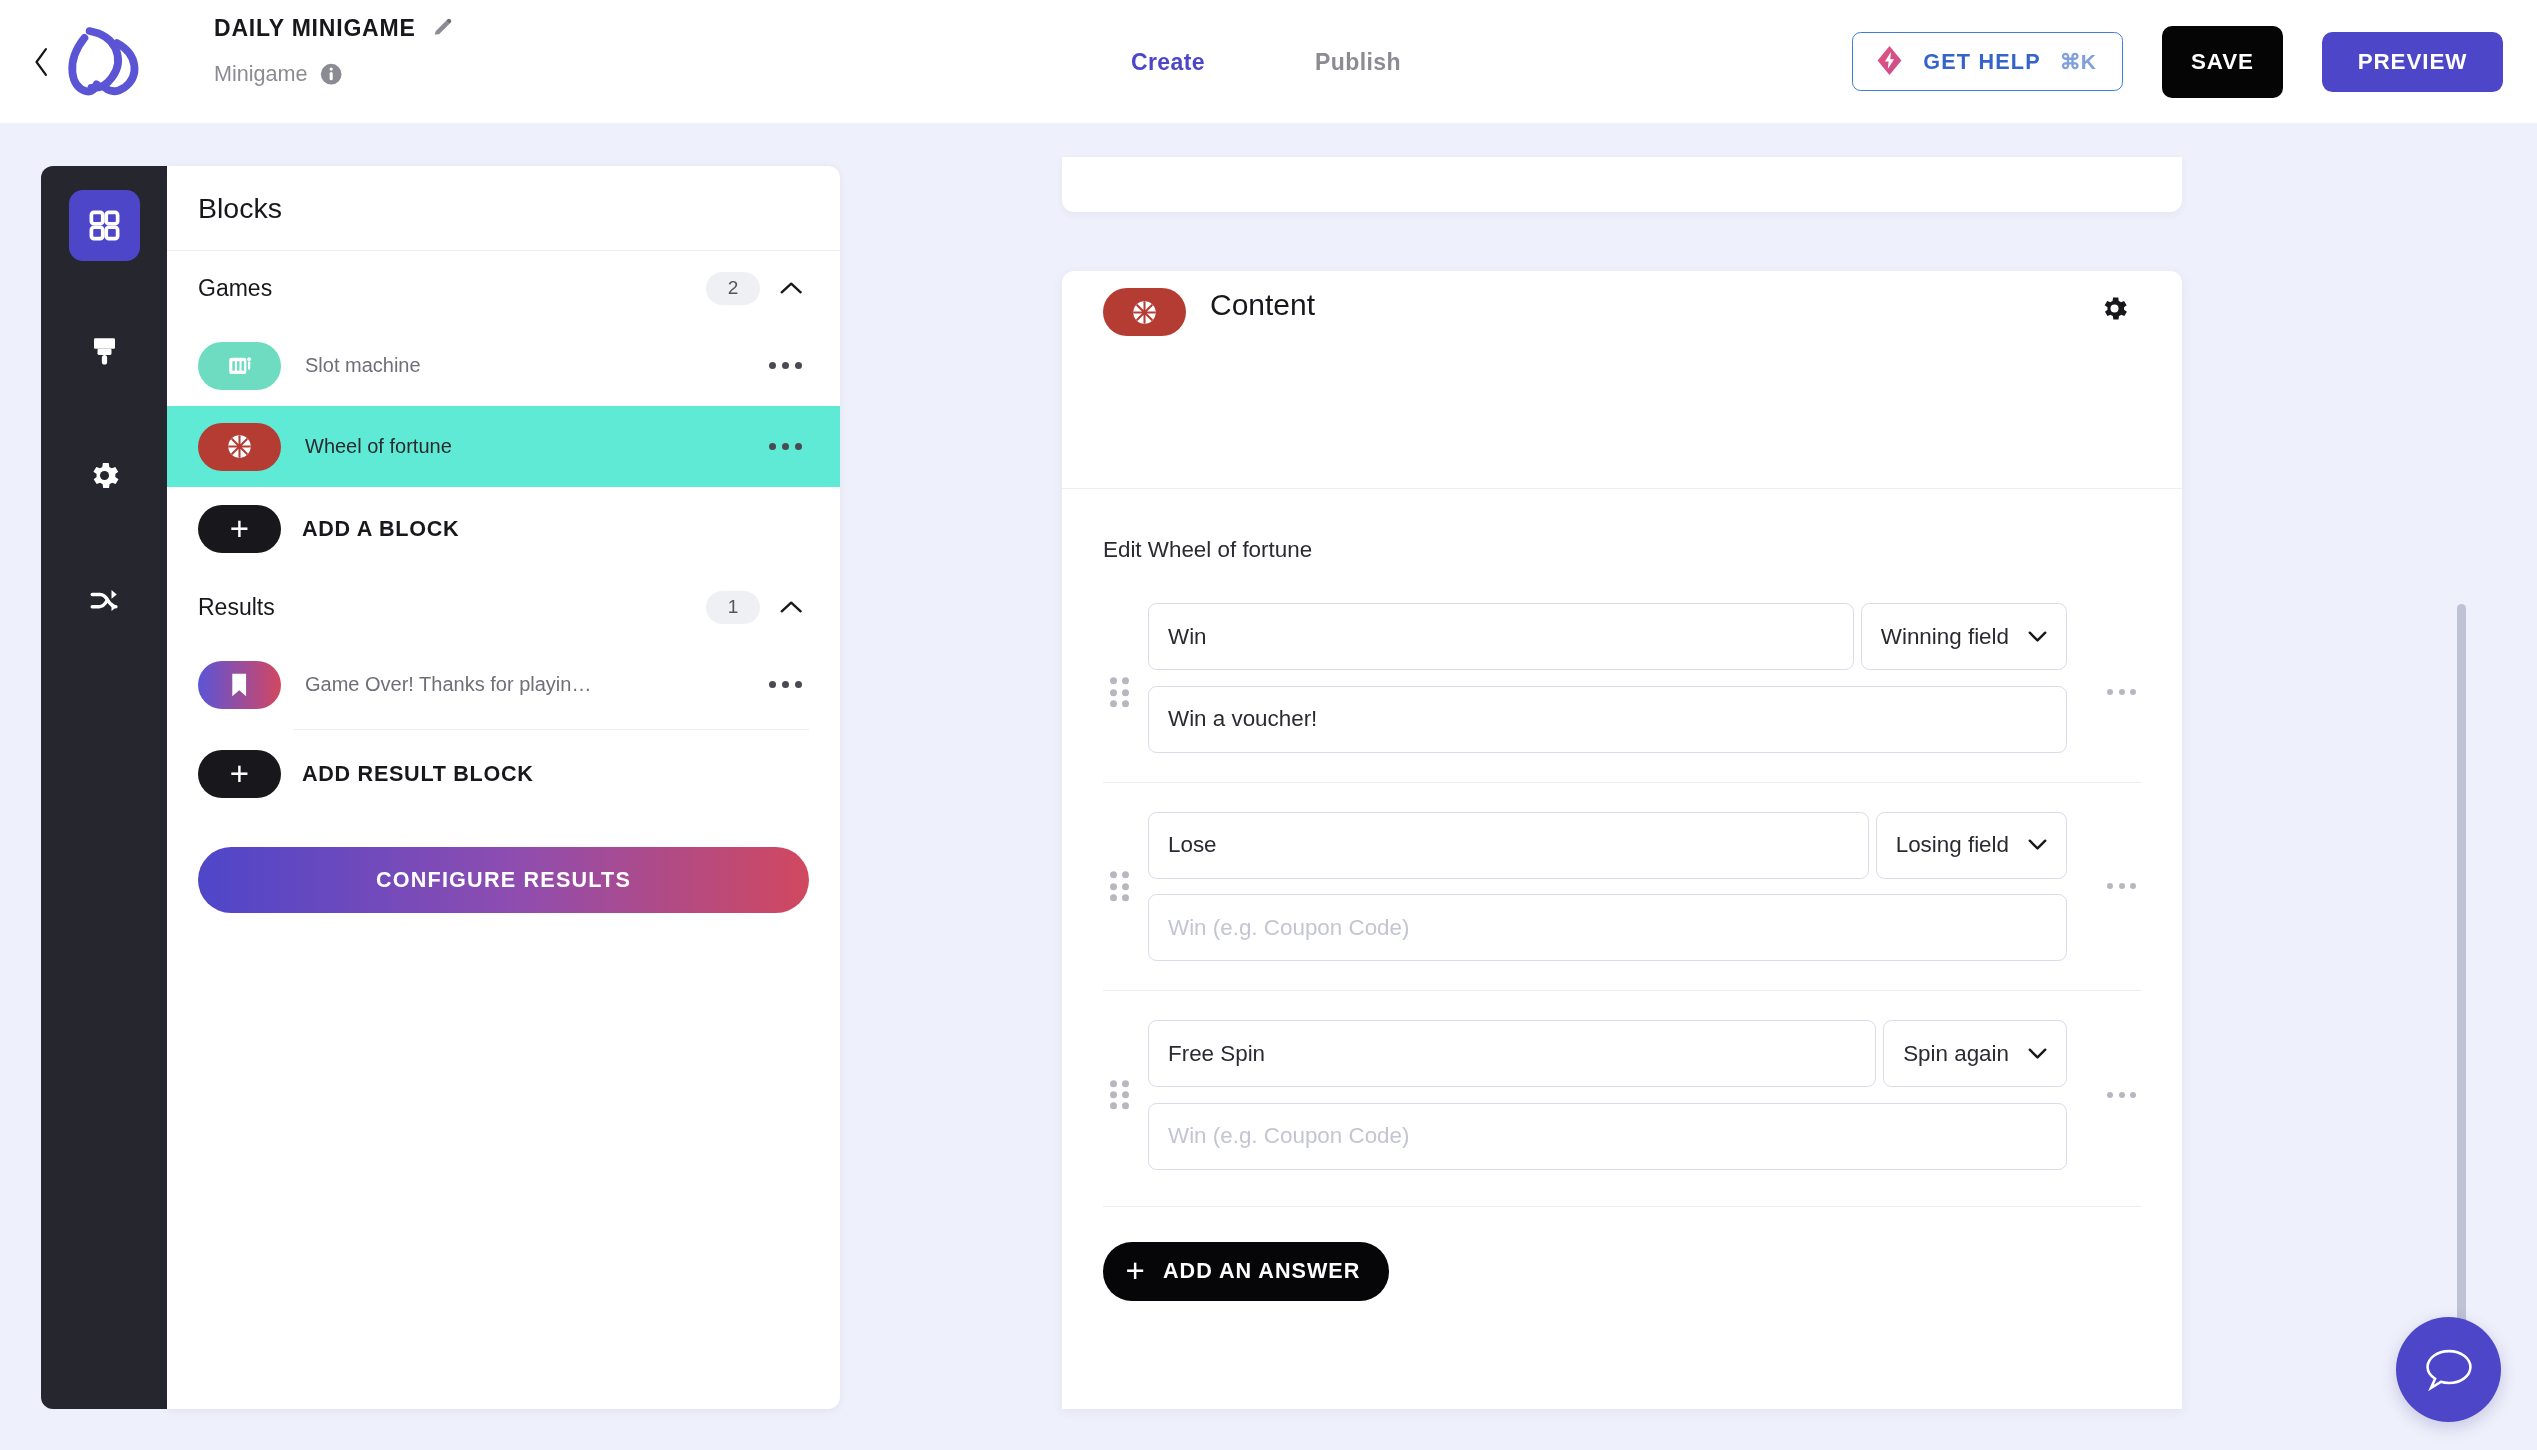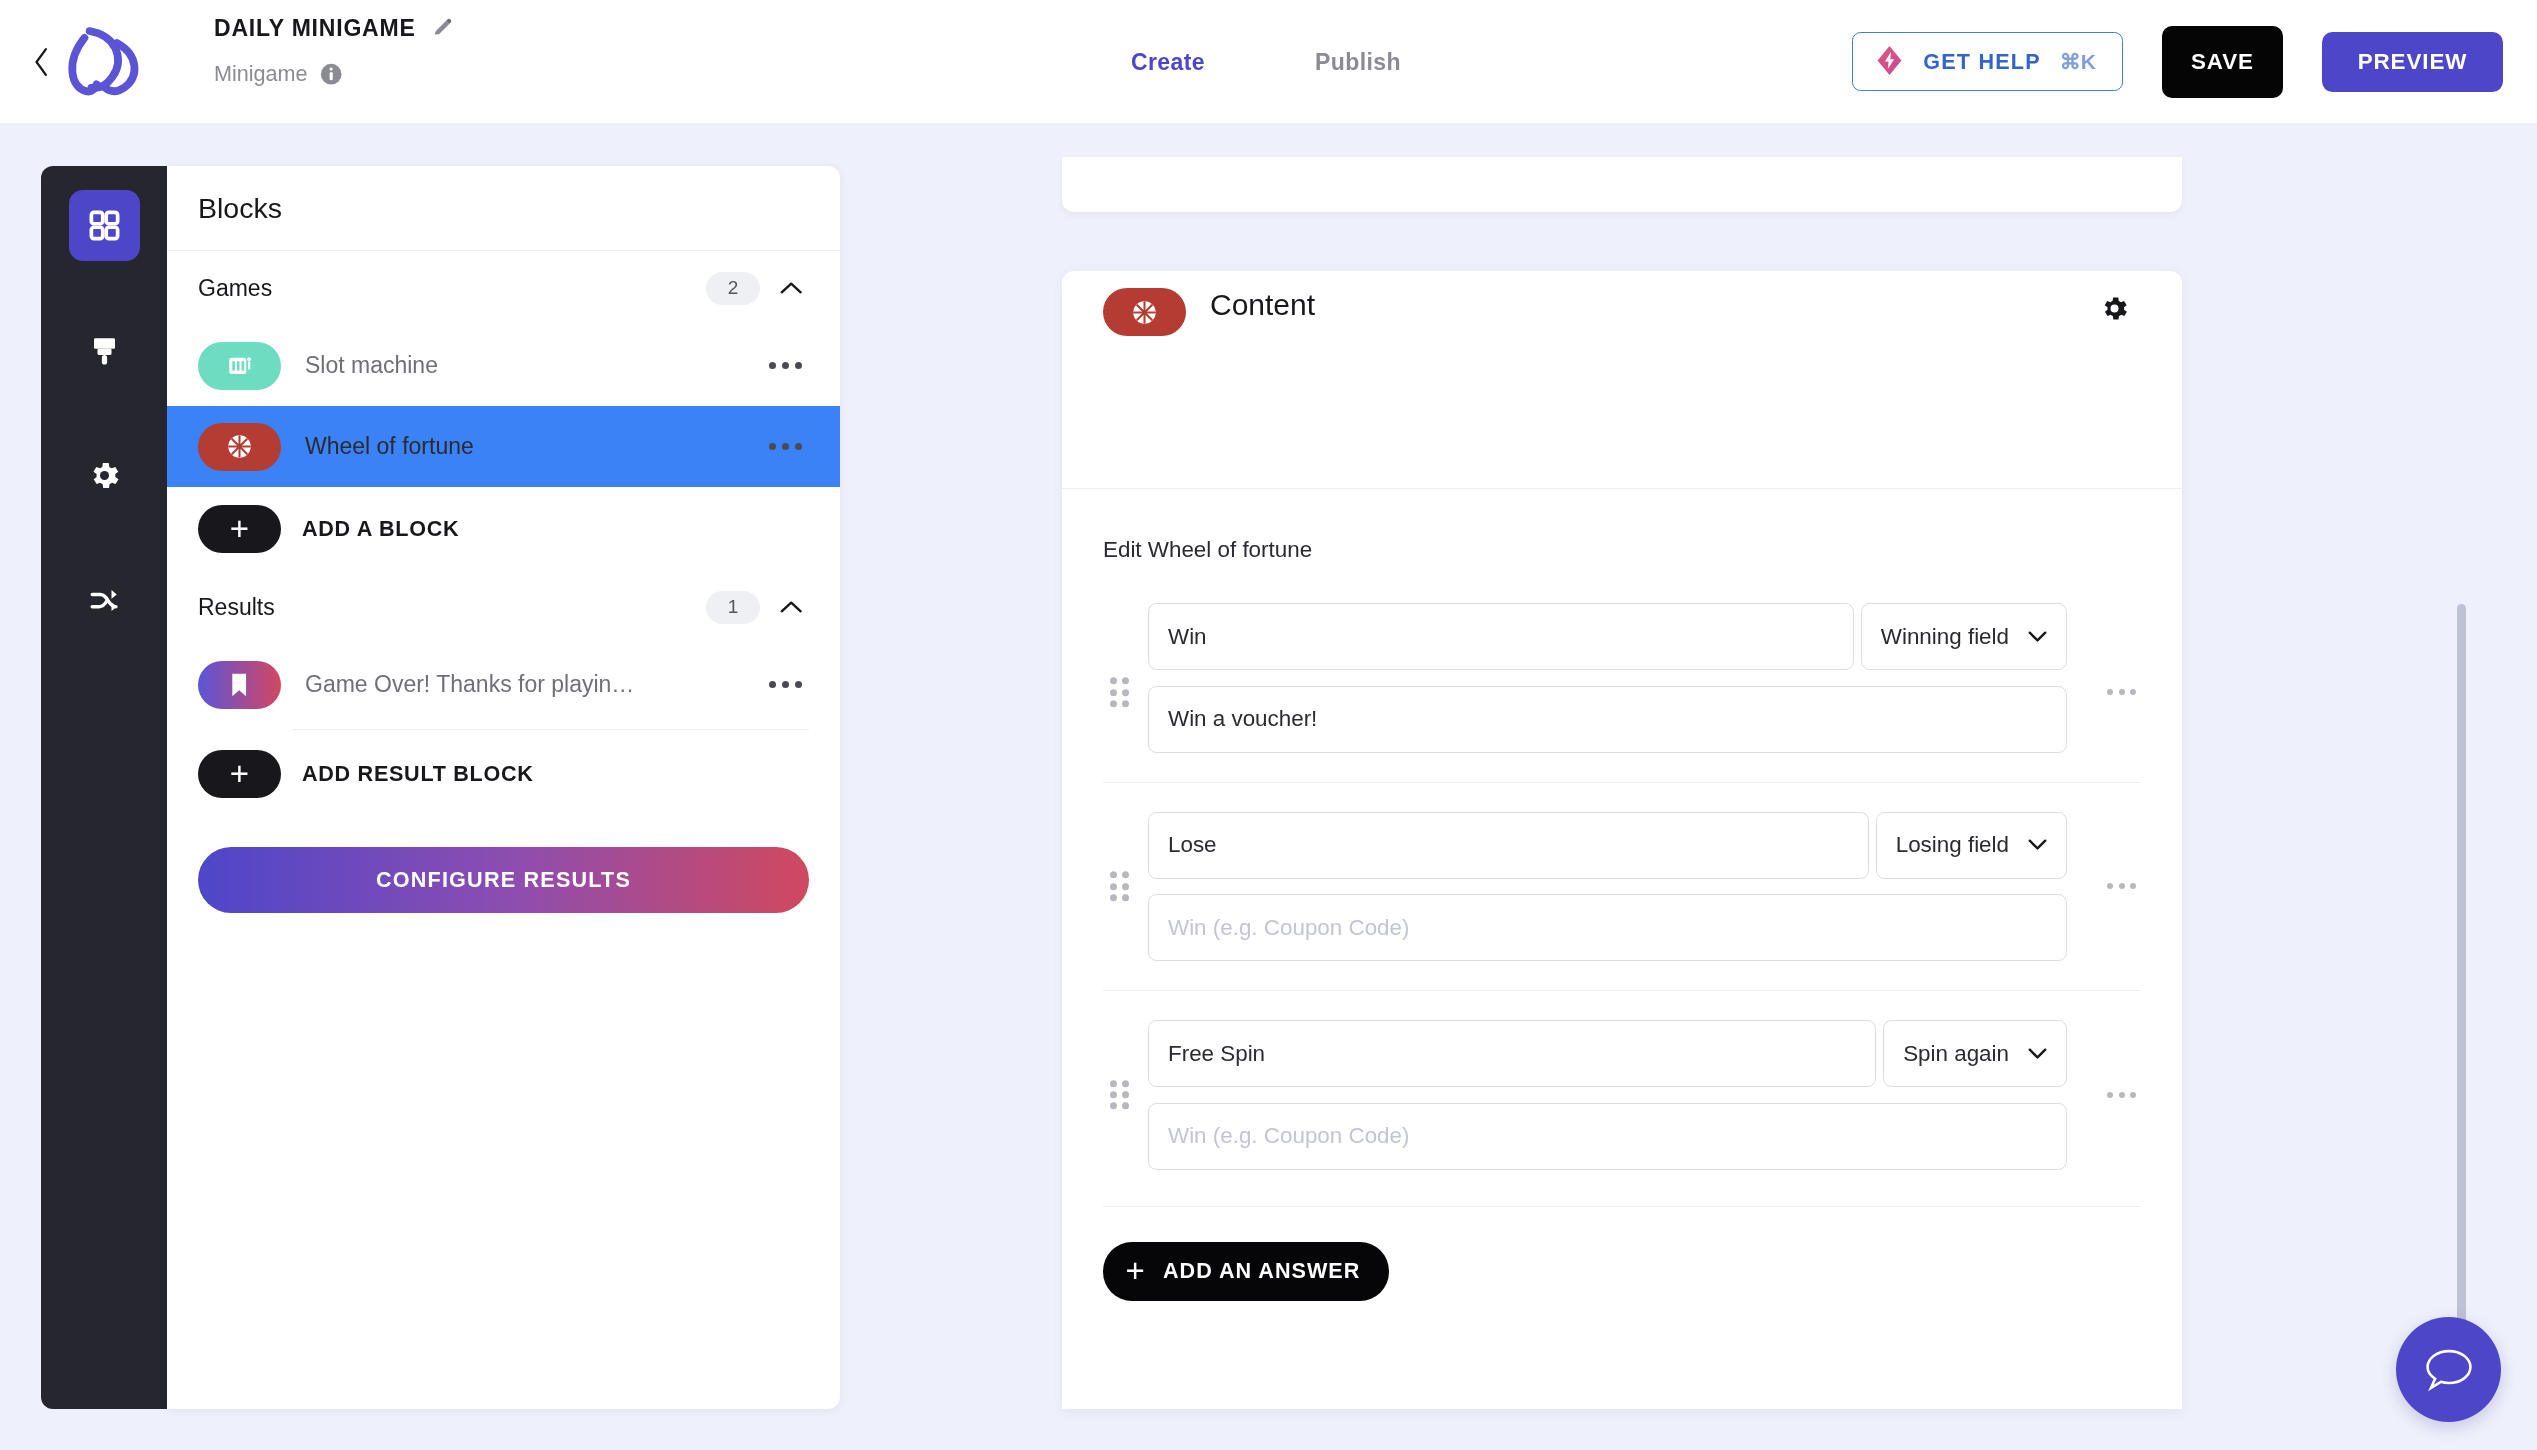--- a/index.html
+++ b/index.html
@@ -110,27 +110,27 @@
     min-width: 54px; height: 33px; border-radius: 16.4px; background: #eff0f4;
     color: #55555e; font-size: 19px; display: flex; align-items: center;
     justify-content: center; padding: 0 12px;
   }
   .chevron-btn { width: 35px; height: 35px; display:flex; align-items:center; justify-content:center; cursor:pointer; }
 
   .block-row {
     height: 81px; display: flex; align-items: center;
     padding: 0 31px; gap: 24px; cursor: pointer;
   }
-  .block-row.selected { background: #3b82f6; }
+  .block-row.selected { background: #5eead4; }
   .block-chip {
     width: 83px; height: 48px; border-radius: 24px;
     display: flex; align-items: center; justify-content: center; flex: 0 0 auto;
   }
   .block-label {
-    font-size: 23px; color: #6f6f78; flex: 1;
+    font-size: 20px; color: #6f6f78; flex: 1;
     white-space: nowrap; overflow: hidden; text-overflow: ellipsis;
   }
   .block-row.selected .block-label { color: #2a2a31; }
   .dots-btn {
     width: 48px; height: 35px; display: flex; align-items: center;
     justify-content: center; gap: 6px; cursor: pointer; flex: 0 0 auto;
   }
   .dots-btn i { width: 7px; height: 7px; border-radius: 50%; background: #4a4a53; display:block; }
 
   .add-btn-row {

